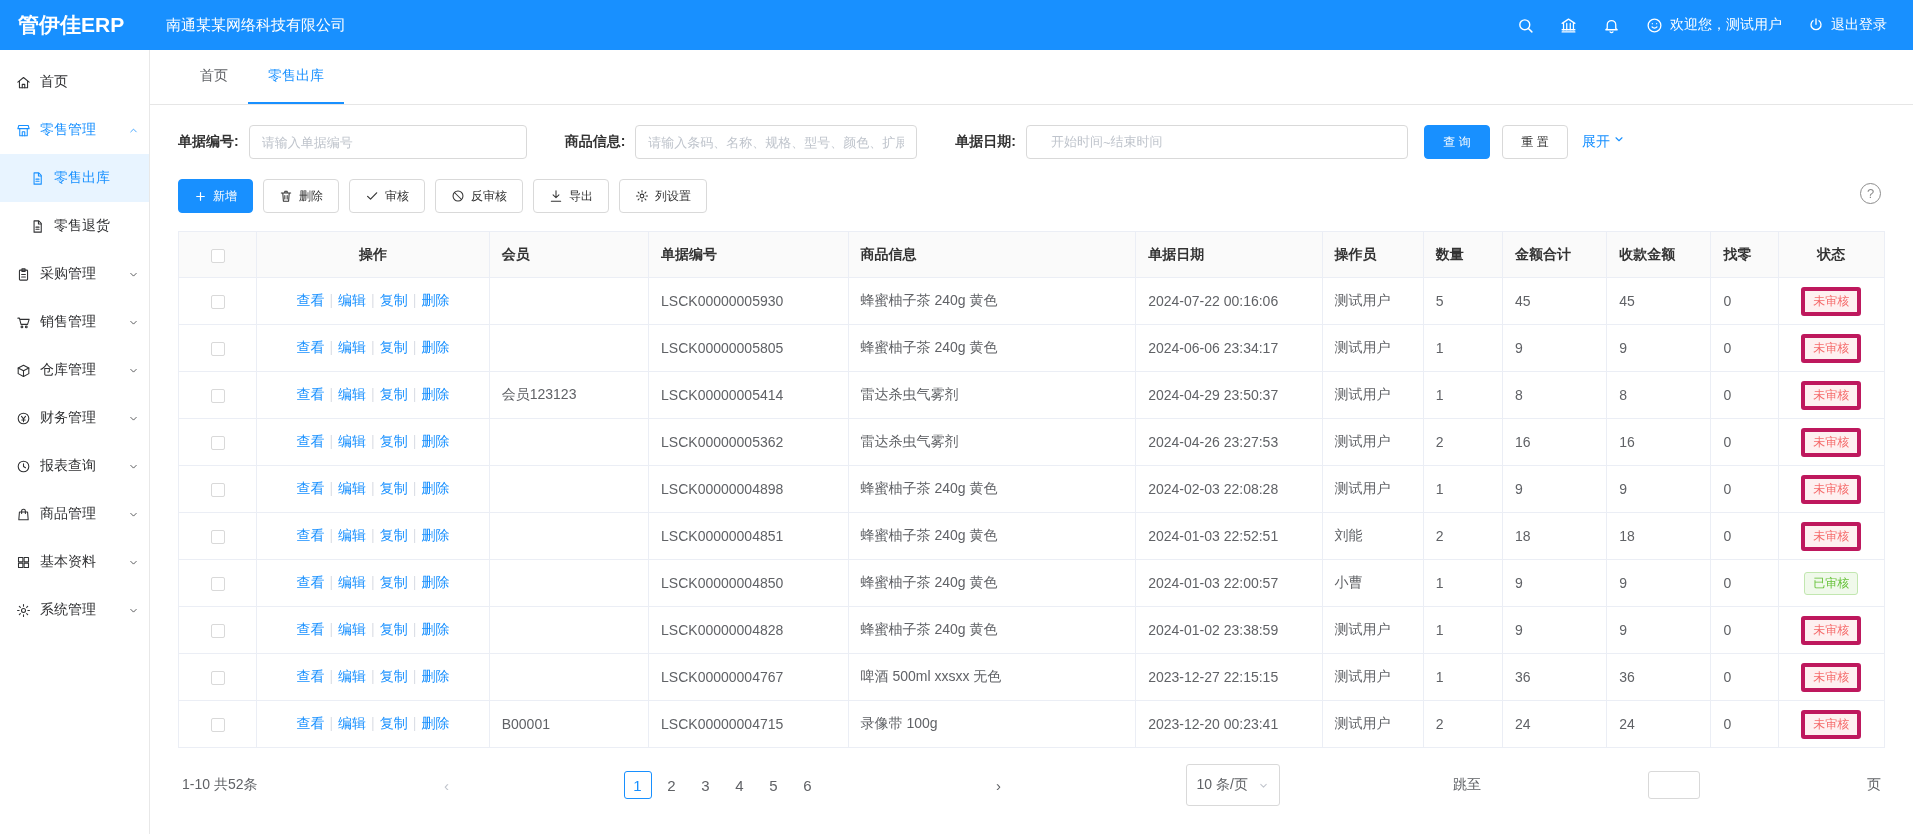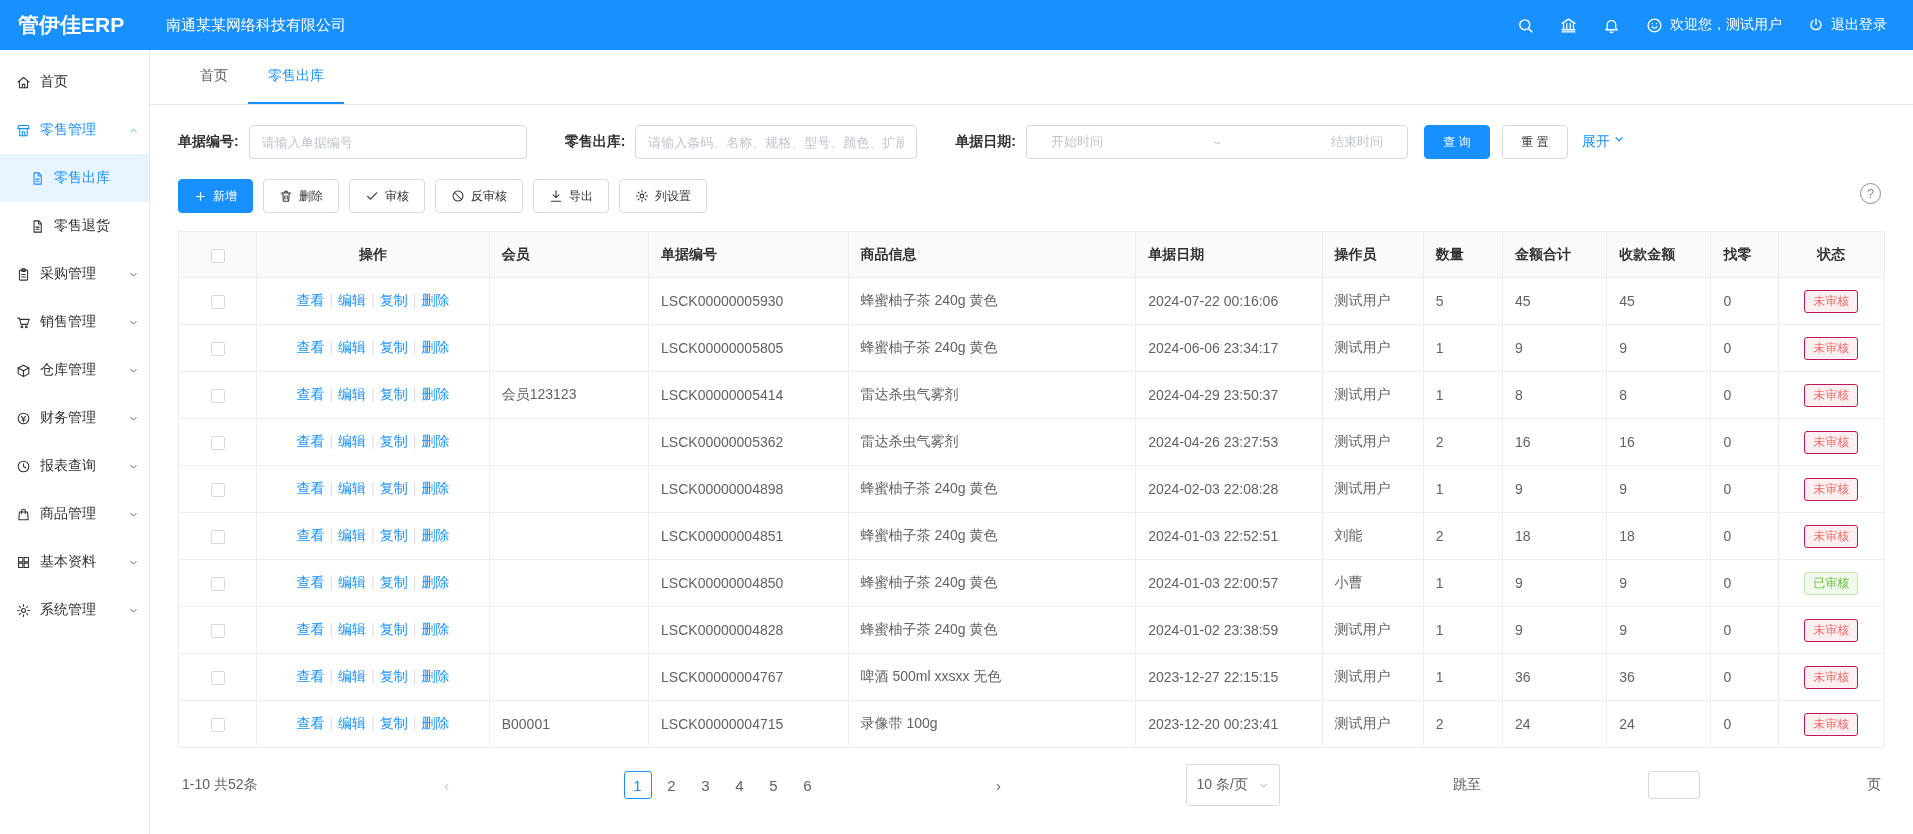--- a/index.html
+++ b/index.html
@@ -26,21 +26,21 @@
   .tabbar{height:55px;border-bottom:1px solid #e6e6e6;display:flex;align-items:stretch;padding-left:30px}
   .tab{display:flex;align-items:center;padding:0 20px;font-size:14px;color:#606266;cursor:pointer;border-bottom:2px solid transparent}
   .tab.active{color:#1890ff;border-bottom-color:#1890ff}
   
   .filters{display:flex;align-items:center;padding:20px 28px 6px;font-size:14px}
   .filter-label{font-weight:700;color:#333;white-space:nowrap;margin-right:10px}
   .finput{height:34px;border:1px solid #d9d9d9;border-radius:4px;display:flex;align-items:center;padding:0 12px;font-size:13px;background:#fff;color:#333;font-family:inherit;outline:none}
   .finput::placeholder{color:#bfc4cc}
   .finput.bill{width:278px;margin-right:38px}
   .finput.goods{width:282px;margin-right:38px}
-  .daterange{width:382px;justify-content:space-between;padding:6px 24px}
+  .daterange{width:382px;padding:6px 24px}
   .ph{color:#bfc4cc;font-size:13px}
   .btn{height:34px;border-radius:4px;border:1px solid #d9d9d9;background:#fff;font-size:12px;color:#333;display:inline-flex;align-items:center;justify-content:center;gap:6px;cursor:pointer;font-family:inherit;white-space:nowrap}
   .btn.primary{background:#1890ff;border-color:#1890ff;color:#fff}
   .btn.search{width:66px;margin-left:16px}
   .btn.reset{width:66px;margin-left:12px}
   .expand-link{color:#1890ff;margin-left:14px;display:inline-flex;align-items:flex-start;gap:3px;cursor:pointer}
   
   .toolbar{display:flex;align-items:center;gap:10px;padding:14px 28px 12px;position:relative}
   .toolbar .btn{padding:4px 15px}
   .help-circle{position:absolute;right:32px;top:18px;width:21px;height:21px;border:1.5px solid #8c8c8c;border-radius:50%;color:#8c8c8c;font-size:13px;display:flex;align-items:center;justify-content:center;cursor:pointer}
@@ -48,21 +48,21 @@
   .table-wrap{padding:6px 28px 0}
   table{width:100%;border-collapse:collapse;table-layout:fixed;font-size:14px}
   th,td{border:1px solid #ebeef5;height:47px;padding:0 12px;text-align:left;overflow:hidden;white-space:nowrap;text-overflow:ellipsis}
   th{background:#fafafa;font-weight:700;color:#333;height:46px}
   td{color:#606266}
   th.center,td.center{text-align:center;padding:0 4px}
   .checkbox{display:inline-block;width:14px;height:14px;border:1px solid #d9d9d9;border-radius:2px;background:#fff;vertical-align:middle;cursor:pointer}
   .actions a{color:#1890ff;text-decoration:none;cursor:pointer}
   .sep{color:#dcdfe6;margin:0 5px}
   .badge{display:inline-block;padding:3px 8px;border-radius:3px;font-size:12px;line-height:1.25}
-  .badge.unaudited{color:#f56c6c;background:#fef0f0;border:1px solid #be185d}
+  .badge.unaudited{color:#f56c6c;background:#fef0f0;border:4px solid #be185d}
   .badge.audited{color:#67c23a;background:#f0f9eb;border:1px solid #c2e7b0}
   
   .pagination{display:flex;align-items:center;justify-content:space-between;gap:6px;padding:16px 32px;font-size:14px;color:#606266}
   .pg-total{margin-right:12px}
   .pg-btn,.pg-page{min-width:28px;height:28px;display:inline-flex;align-items:center;justify-content:center;cursor:pointer;border-radius:3px;font-size:15px}
   .pg-btn.disabled{color:#c0c4cc;cursor:default}
   .pg-pages{display:inline-flex;gap:6px}
   .pg-page.active{border:1px solid #1890ff;color:#1890ff}
   .pg-size{height:42px;border:1px solid #d9d9d9;border-radius:3px;display:inline-flex;align-items:center;gap:10px;padding:0 10px;margin-left:10px;color:#606266;cursor:pointer;white-space:nowrap}
   .pg-jump-label{margin-left:10px}
@@ -293,21 +293,21 @@
         <span>首页</span>
       </div>
       <div class="tab active">
         <span>零售出库</span>
       </div>
     </div>
 
     <div class="filters">
       <span class="filter-label">单据编号:</span>
       <input class="finput bill" placeholder="请输入单据编号" style="">
-      <span class="filter-label">零售出库:</span>
+      <span class="filter-label">商品信息:</span>
       <input class="finput goods" placeholder="请输入条码、名称、规格、型号、颜色、扩展..." style="">
       <span class="filter-label">单据日期:</span>
       <div class="finput daterange">
         <span class="ph">开始时间</span>
         <span class="ph">~</span>
         <span class="ph">结束时间</span>
       </div>
       <button class="btn primary search">查 询</button>
       <button class="btn reset">重 置</button>
       <span class="expand-link">

